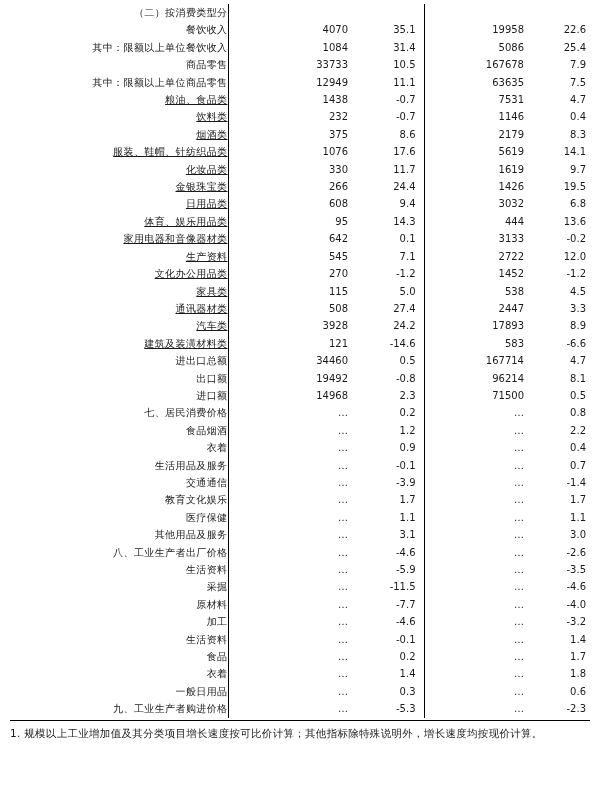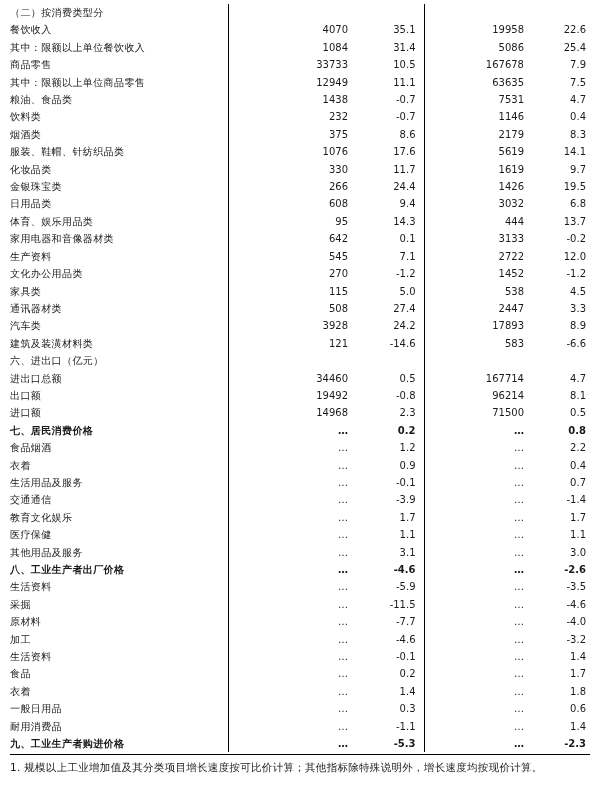--- a/index.html
+++ b/index.html
@@ -38,46 +38,46 @@
   
   col.c-label { width: 218px; }
   col.c-sep1  { width: 10px; }
   col.c-v1    { width: 110px; }
   col.c-v2    { width: 76px; }
   col.c-sep2  { width: 10px; }
   col.c-v3    { width: 90px; }
   col.c-v4    { width: 66px; }
 
   td.label {
-    text-align: left;
+    text-align: right;
     padding-left: 2px;
     letter-spacing: 0.4px;
   }
   td.num {
     text-align: right;
     padding-right: 10px;
     font-family: "DejaVu Sans", "Liberation Sans", sans-serif;
   }
   td.num.v2 { padding-right: 8px; }
   td.num.v4 { padding-right: 4px; }
 
   
   td.rule {
     border-left: 1px solid #000;
     border-right: 0;
     padding: 0;
   }
 
-  .bold { font-weight: bold; margin-left: 24px; }
+  .bold { font-weight: normal; margin-left: 24px; }
 
   
   .ind0 { padding-left: 2px; }
   .ind1 { padding-left: 14px; font-family: Liberation Serif, serif; }
   .ind2 { padding-left: 28px; }
-  .ind3 { padding-left: 42px; }
+  .ind3 { padding-left: 42px; text-decoration: underline; }
 
   .hr-thin {
     width: 580px;
     height: 0;
     border-top: 1px solid #000;
     margin: 2px 0 4px 0;
   }
   .notes {
     width: 580px;
     font-size: 10.5px;
@@ -209,21 +209,21 @@
           <td class="num v3">3032</td>
           <td class="num v4">6.8</td>
         </tr>
         <tr>
           <td class="label ind3">体育、娱乐用品类</td>
           <td class="rule"></td>
           <td class="num v1">95</td>
           <td class="num v2">14.3</td>
           <td class="rule"></td>
           <td class="num v3">444</td>
-          <td class="num v4">13.7</td>
+          <td class="num v4">13.6</td>
         </tr>
         <tr>
           <td class="label ind3">家用电器和音像器材类</td>
           <td class="rule"></td>
           <td class="num v1">642</td>
           <td class="num v2">0.1</td>
           <td class="rule"></td>
           <td class="num v3">3133</td>
           <td class="num v4">-0.2</td>
         </tr>
@@ -275,29 +275,20 @@
         <tr>
           <td class="label ind3">建筑及装潢材料类</td>
           <td class="rule"></td>
           <td class="num v1">121</td>
           <td class="num v2">-14.6</td>
           <td class="rule"></td>
           <td class="num v3">583</td>
           <td class="num v4">-6.6</td>
         </tr>
         <tr>
-          <td class="label ind0">六、进出口（亿元）</td>
-          <td class="rule"></td>
-          <td class="num v1"></td>
-          <td class="num v2"></td>
-          <td class="rule"></td>
-          <td class="num v3"></td>
-          <td class="num v4"></td>
-        </tr>
-        <tr>
           <td class="label ind1">进出口总额</td>
           <td class="rule"></td>
           <td class="num v1">34460</td>
           <td class="num v2">0.5</td>
           <td class="rule"></td>
           <td class="num v3">167714</td>
           <td class="num v4">4.7</td>
         </tr>
         <tr>
           <td class="label ind1">出口额</td>
@@ -464,29 +455,20 @@
         <tr>
           <td class="label ind2">一般日用品</td>
           <td class="rule"></td>
           <td class="num v1">…</td>
           <td class="num v2">0.3</td>
           <td class="rule"></td>
           <td class="num v3">…</td>
           <td class="num v4">0.6</td>
         </tr>
         <tr>
-          <td class="label ind2">耐用消费品</td>
-          <td class="rule"></td>
-          <td class="num v1">…</td>
-          <td class="num v2">-1.1</td>
-          <td class="rule"></td>
-          <td class="num v3">…</td>
-          <td class="num v4">1.4</td>
-        </tr>
-        <tr>
           <td class="label ind0 bold">九、工业生产者购进价格</td>
           <td class="rule"></td>
           <td class="num v1 bold">…</td>
           <td class="num v2 bold">-5.3</td>
           <td class="rule"></td>
           <td class="num v3 bold">…</td>
           <td class="num v4 bold">-2.3</td>
         </tr>
       </tbody>
   </table>

